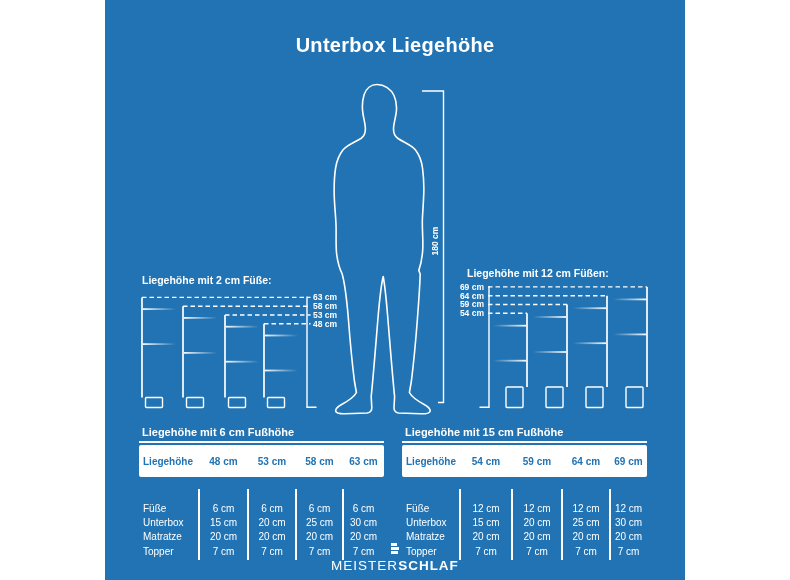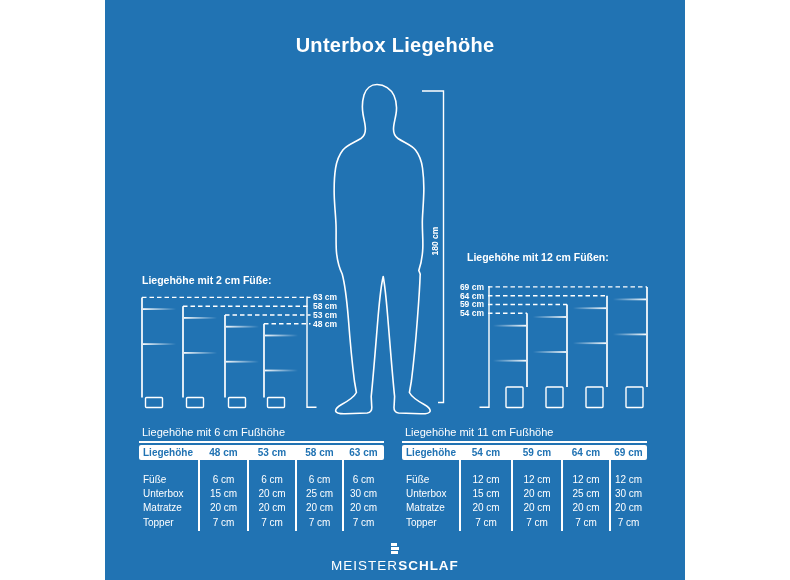--- a/index.html
+++ b/index.html
@@ -6,38 +6,38 @@
   * { margin:0; padding:0; box-sizing:border-box; }
   body { background:#ffffff; font-family:"Liberation Sans", sans-serif; }
   .canvas { position:relative; width:790px; height:580px; background:#fff; overflow:hidden; }
   .panel  { position:absolute; left:105px; top:0; width:580px; height:580px; background:var(--blue); overflow:hidden; }
   .main-title { position:absolute; left:0; top:34px; width:100%; text-align:center;
                 color:var(--fg); font-size:20px; font-weight:700; letter-spacing:.3px; }
   .lineart { position:absolute; left:0; top:0; width:580px; height:580px; }
 
   .grp-title { position:absolute; color:var(--fg); font-size:10.5px; font-weight:700; white-space:nowrap; }
   .grp-title.left  { left:37px;  top:274px; }
-  .grp-title.right { left:352px; top:251px;padding-left:10px; }
+  .grp-title.right { left:352px; top:267px;padding-left:10px; }
 
   .mlabel { position:absolute; color:var(--fg); font-size:8.5px; font-weight:700; white-space:nowrap; line-height:9px; }
   .mlabel.r { width:38px; text-align:right; }
   .h180 { position:absolute; left:300px; top:236px; width:60px; height:10px; text-align:center;
           color:var(--fg); font-size:8.5px; font-weight:700; transform:rotate(-90deg); }
 
   .dtable { position:absolute; width:245px; top:426px; color:var(--fg); }
   .dtable.t1 { left:34px; } .dtable.t2 { left:297px; }
-  .dtable .t-title { font-size:11px; font-weight:400; padding-left:3px; line-height:13px; white-space:nowrap; }
+  .dtable .t-title { font-size:11px; font-weight:700; padding-left:3px; line-height:13px; white-space:nowrap; }
   .dtable .t-rule  { height:1.5px; background:var(--fg); margin-top:2px; }
-  .dtable .t-head  { margin-top:2.5px; height:15px; background:var(--fg); border-radius:2px;
+  .dtable .t-head  { margin-top:2.5px; height:32px; background:var(--fg); border-radius:2px;
                      display:grid; align-items:center; color:var(--blue); font-size:10px; font-weight:700; }
   .t1 .t-head, .t1 .t-row { grid-template-columns:60px 49px 48px 47px 41px; }
   .t2 .t-head, .t2 .t-row { grid-template-columns:58px 52px 50px 48px 37px; }
   .dtable .t-head .hl { padding-left:4px; }
   .dtable .t-head .hv, .dtable .t-row .cv { text-align:center; }
-  .dtable .t-body { position:relative; padding-top:13px; }
+  .dtable .t-body { position:relative; padding-top:13px;margin-top:12px; }
   .dtable .t-row  { display:grid; height:14.2px; line-height:14.2px; font-size:10px; }
   .dtable .t-row .cl { padding-left:4px; }
   .dtable .vline { position:absolute; top:0; width:1.5px; height:71px; background:var(--fg); }
 
   .logo { position:absolute; left:0; top:548px; width:100%; height:20px;
           display:flex; align-items:center; justify-content:center; gap:5px; color:var(--fg);flex-direction:column; }
   .logo-icon { display:flex; flex-direction:column; align-items:flex-start; gap:1.4px; }
   .logo-icon span { display:block; height:2.6px; background:var(--fg); }
   .logo-icon .b1 { width:6px; } .logo-icon .b2 { width:8.5px; } .logo-icon .b3 { width:7px; }
   .logo-text { font-size:13.5px; letter-spacing:1px; line-height:14px; }
@@ -206,21 +206,21 @@
           <span class="cl">Topper</span>
           <span class="cv">7 cm</span>
           <span class="cv">7 cm</span>
           <span class="cv">7 cm</span>
           <span class="cv">7 cm</span>
         </div>
       </div>
     </div>
 
     <div class="dtable t2">
-      <div class="t-title">Liegehöhe mit 11 cm Fußhöhe</div>
+      <div class="t-title">Liegehöhe mit 15 cm Fußhöhe</div>
       <div class="t-rule"></div>
       <div class="t-head">
         <span class="hl">Liegehöhe</span>
         <span class="hv">54 cm</span>
         <span class="hv">59 cm</span>
         <span class="hv">64 cm</span>
         <span class="hv">69 cm</span>
       </div>
       <div class="t-body">
         <div class="vline" style="left:57.2px;"></div>

